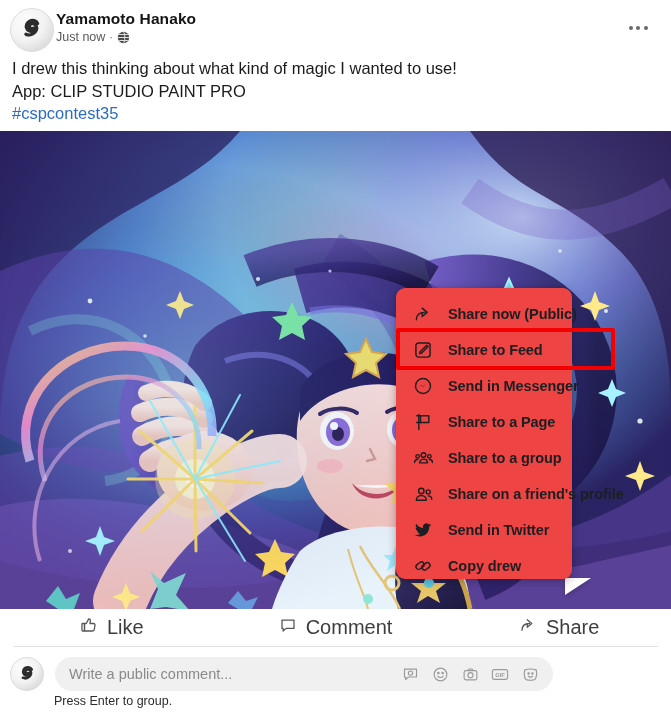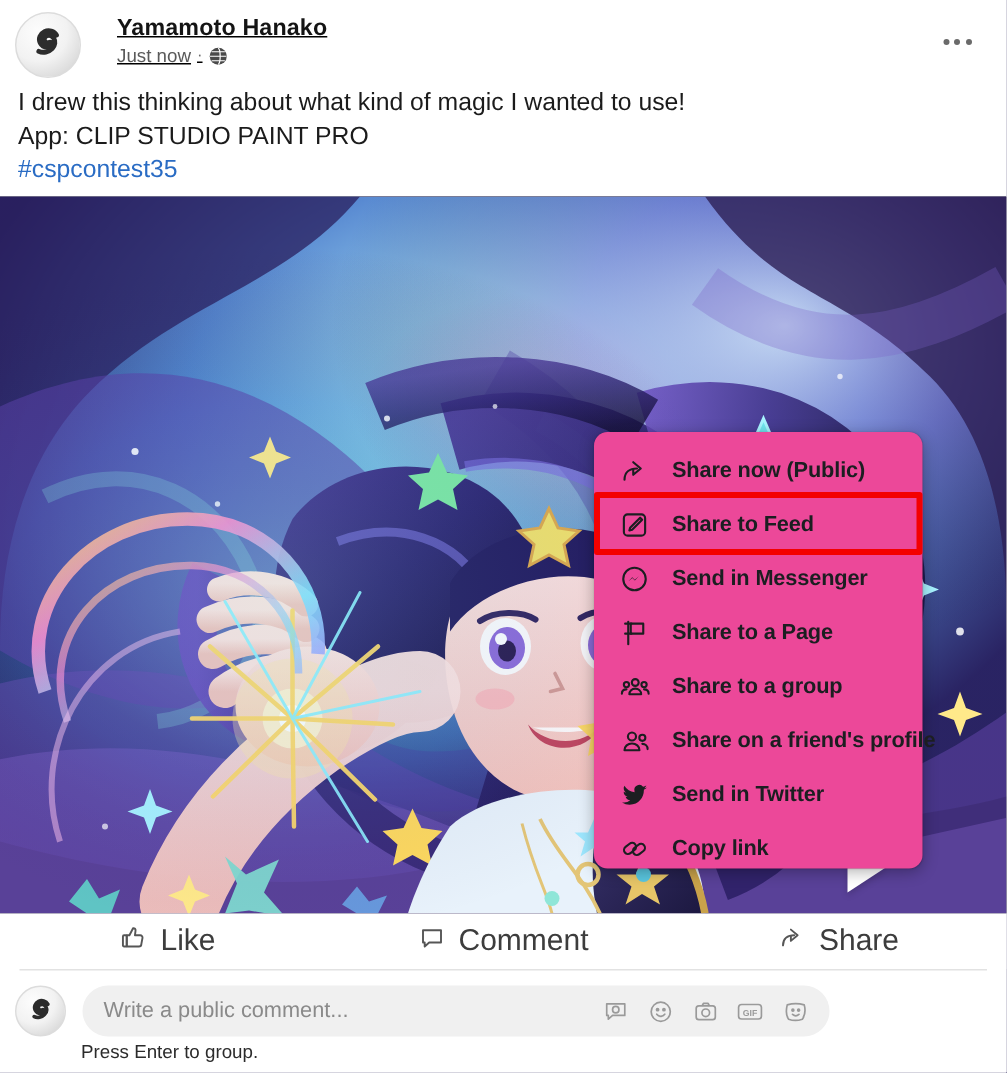--- a/index.html
+++ b/index.html
@@ -17,21 +17,21 @@
     display: flex; align-items: flex-start; padding: 8px 12px 0 10px;
   }
   .avatar {
     width: 44px; height: 44px; border-radius: 50%; flex: 0 0 44px;
     background: radial-gradient(circle at 35% 30%, #fdfdfd 0%, #f2f2f2 48%, #d9d9d9 82%, #c7c7c7 100%);
     border: 1px solid #dcdcdc;
     display: flex; align-items: center; justify-content: center;
     overflow: hidden;
   }
   .avatar svg { display: block; }
-  .hdr-text { margin-left: 24px; padding-top: 1px; text-decoration: underline; }
+  .hdr-text { margin-left: 2px; padding-top: 1px; }
   .author {
     font-size: 15.5px; font-weight: bold; color: #141414; line-height: 19px;
     letter-spacing: .1px;
   }
   .meta {
     display: flex; align-items: center; gap: 4px;
     font-size: 12.5px; color: #5a5a5a; line-height: 17px; margin-top: 1px;
   }
   .meta .dot { color: #6b6b6b; font-size: 11px; }
   .globe { width: 13px; height: 13px; display: inline-block; }
@@ -52,22 +52,22 @@
 
   
   .media {
     position: absolute; top: 131px; left: 0; width: 671px; height: 478px;
     overflow: hidden; background: #150f2e;
   }
   .media svg { position:absolute; top:0; left:0; display:block; }
 
   
   .share-menu {
-    position: absolute; left: 396px; top: 288px; width: 219px; height: 291px;
-    background: #ec4899; border-radius: 9px;
+    position: absolute; left: 396px; top: 288px; width: 176px; height: 291px;
+    background: #ef4444; border-radius: 9px;
     box-shadow: 0 2px 10px rgba(0,0,0,.30), 0 0 1px rgba(0,0,0,.22);
     padding: 8px 0 8px 0;
   }
   .share-tail {
     position: absolute; left: 565px; top: 578px;
     width: 0; height: 0;
     border-left: 26px solid #ffffff;
     border-bottom: 17px solid transparent;
     filter: drop-shadow(0 2px 2px rgba(0,0,0,.18));
   }
@@ -435,21 +435,21 @@
       <span class="mi-label">Send in Twitter</span>
     </div>
 
     <div class="menu-item">
       <span class="mi-icon">
         <svg width="20" height="20" viewBox="0 0 24 24" fill="none" stroke="#1c1e21" stroke-width="1.7" stroke-linecap="round">
           <rect x="3.2" y="8.4" width="10.5" height="6.4" rx="3.2" transform="rotate(-38 8.4 11.6)"></rect>
           <rect x="10.3" y="9.2" width="10.5" height="6.4" rx="3.2" transform="rotate(-38 15.5 12.4)"></rect>
         </svg>
       </span>
-      <span class="mi-label">Copy link</span>
+      <span class="mi-label">Copy drew</span>
     </div>
   </div>
   <div class="highlight-box"></div>
 
   <div class="action-bar">
     <div class="action-btn">
       <span class="ab-icon">
         <svg width="18" height="18" viewBox="0 0 24 24" fill="none" stroke="#565656" stroke-width="1.7" stroke-linejoin="round">
           <path d="M6 10h2.4l3.2-6.2c1.5-.2 2.4.7 2.2 2.1L13.3 10H18a2 2 0 0 1 2 2.3l-1 5.4A2.3 2.3 0 0 1 16.7 20H6z"></path>
           <rect x="2.6" y="10" width="3.4" height="10" rx="1"></rect>

